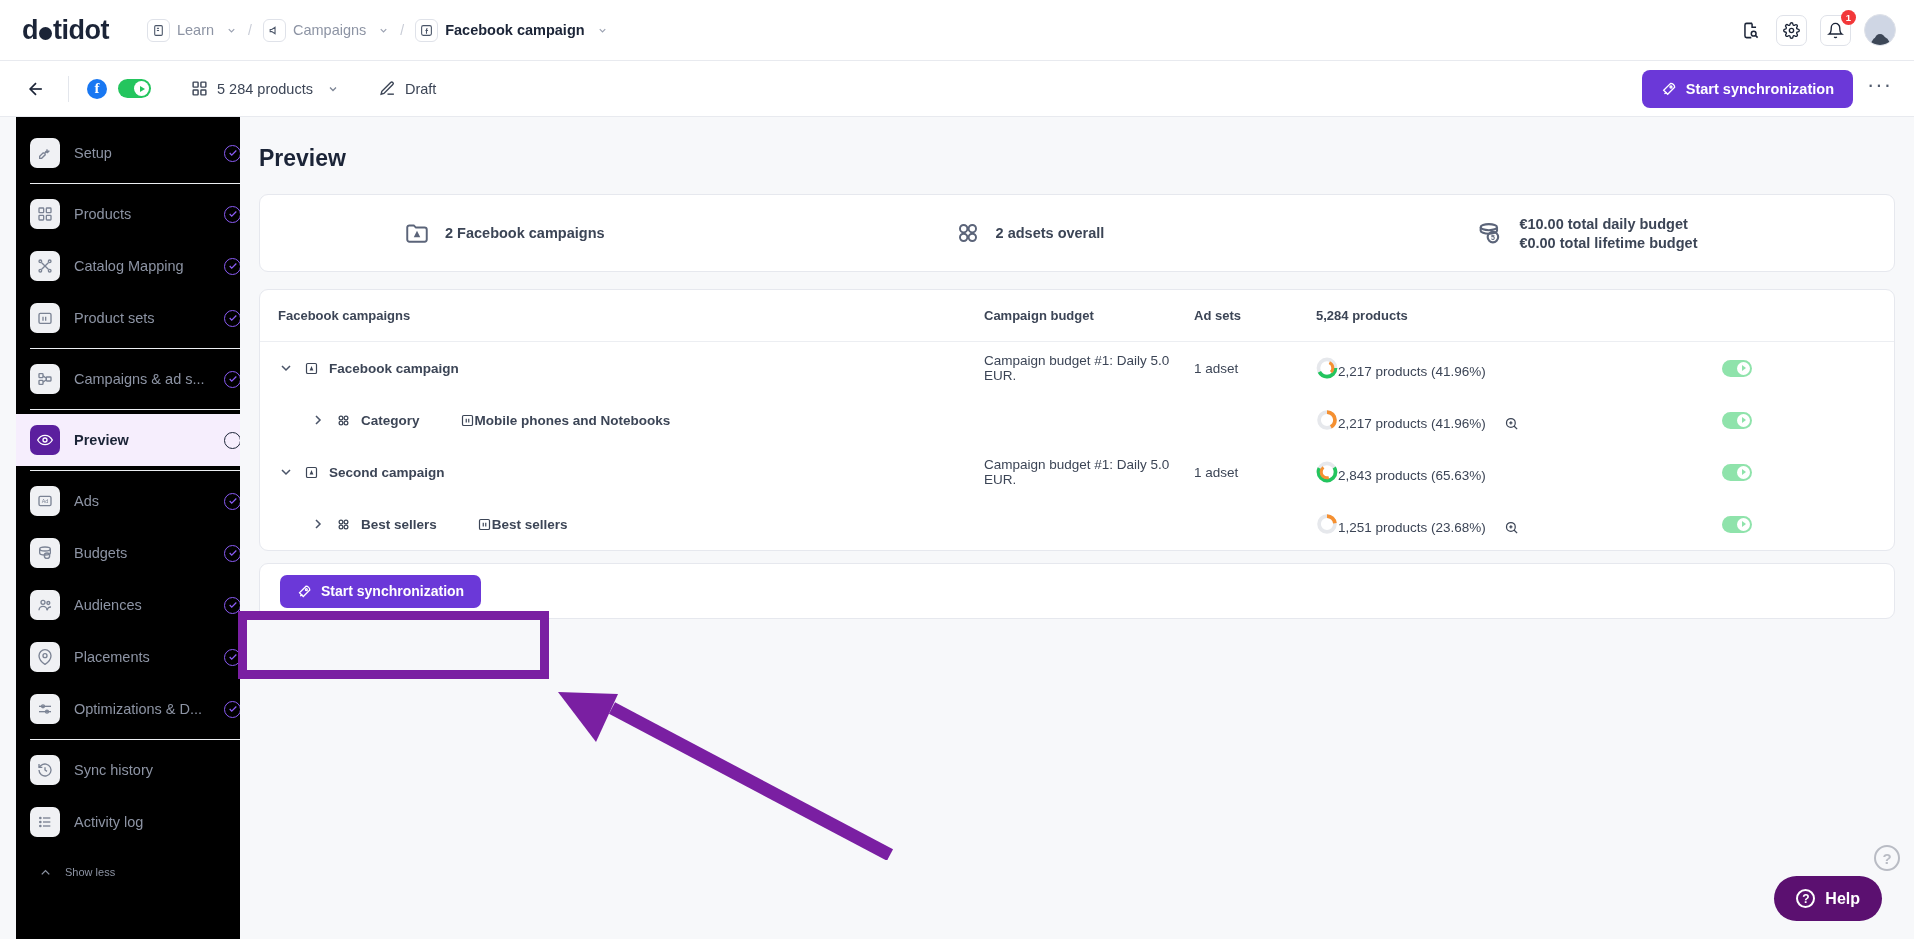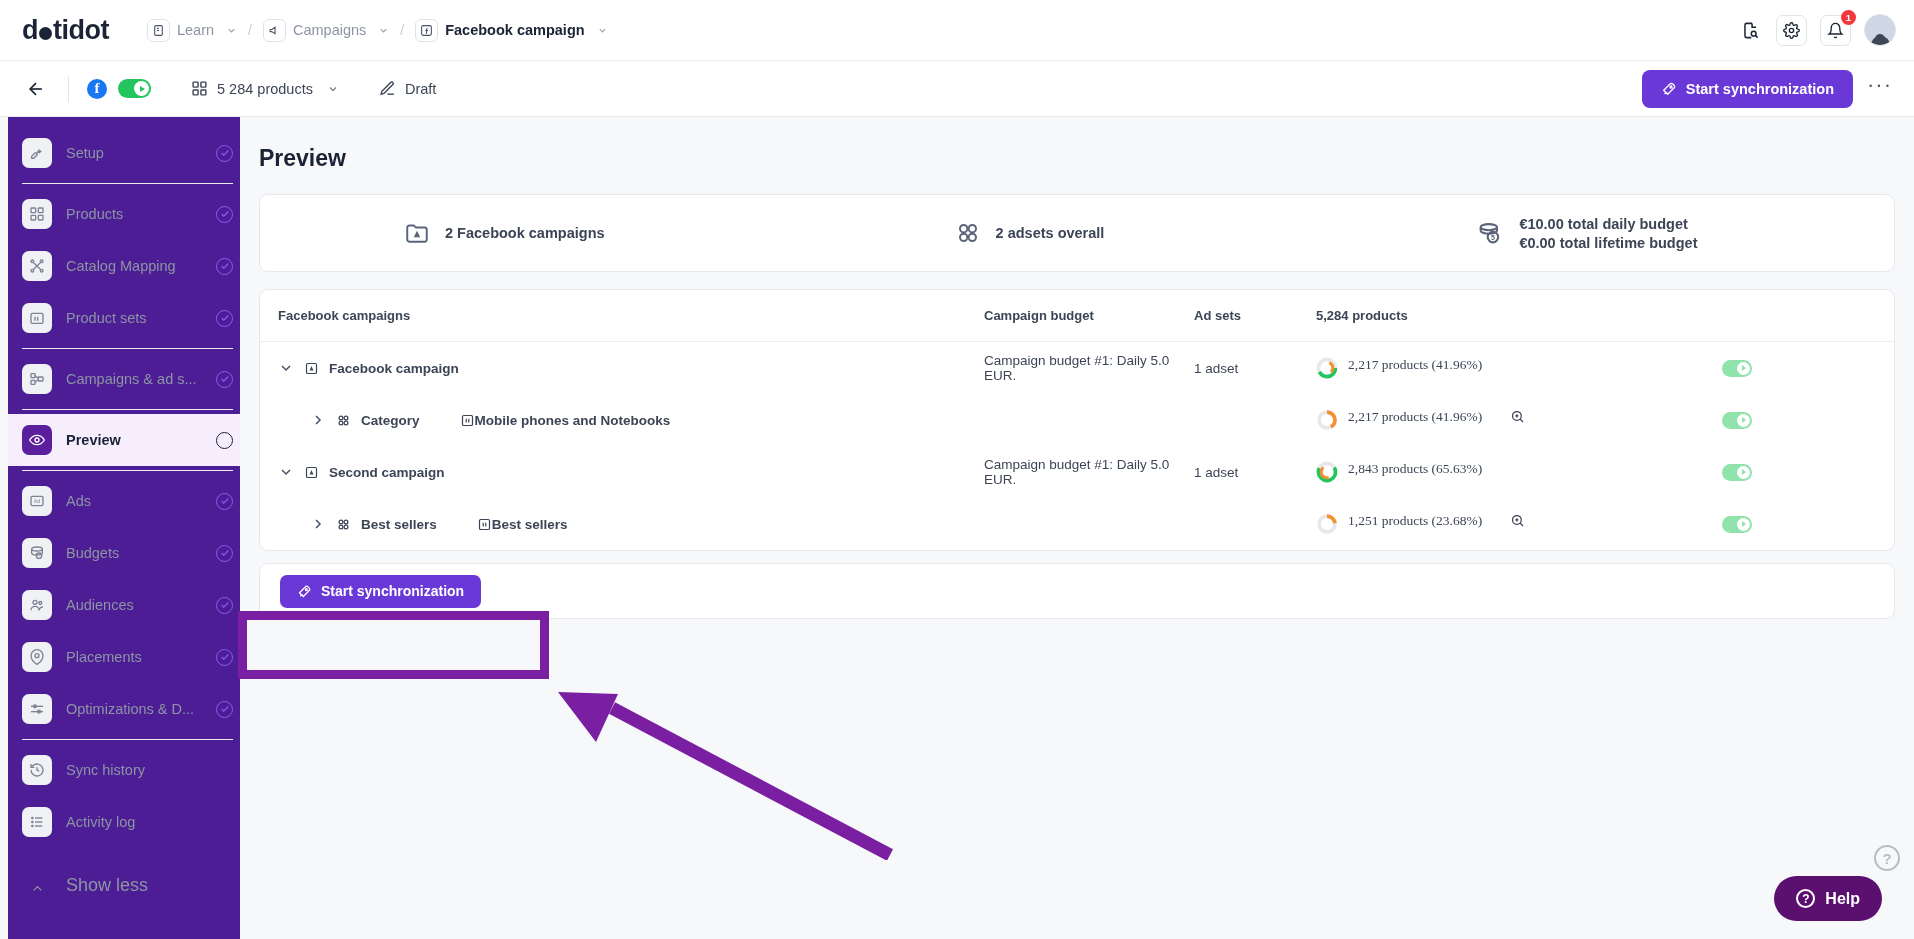--- a/index.html
+++ b/index.html
@@ -71,39 +71,39 @@
   .tb-right { margin-left:auto; display:flex; align-items:center; gap:14px; }
   .primary-btn {
     background:#6b38d8; color:#fff; border:none; border-radius:8px;
     height:38px; padding:0 19px; font-size:14.5px; font-weight:700;
     display:flex; align-items:center; gap:9px; font-family:"Liberation Sans", sans-serif;
   }
   .dots { color:#525c6e; font-size:22px; line-height:10px; letter-spacing:1px; padding-bottom:8px;}
 
   
   .sidebar {
-    position:absolute; top:117px; left:8px; width:240px; height:822px;
-    background:#4c1d95; border-right:1px solid #e8eaef; padding-top:10px;
+    position:absolute; top:117px; left:16px; width:240px; height:822px;
+    background:#000000; border-right:1px solid #e8eaef; padding-top:10px;
   }
   .side-item {
     display:flex; align-items:center; height:52px; padding:0 14px 0 14px; gap:14px; position:relative;
   }
   .side-item.active { background:#f6eefd; }
   .side-item.active::before{content:"";position:absolute;left:0;top:0;bottom:0;width:0px;background:#6b38d8;}
   .side-tile {
     width:30px;height:30px;border-radius:7px;background:#f0f1f4;
     display:flex;align-items:center;justify-content:center;color:#7b8394;flex:none;
   }
   .side-item.active .side-tile { background:#5b1f9e; color:#fff; }
   .side-label { font-size:14.5px; color:#8d94a4; flex:1; white-space:nowrap; overflow:hidden; text-overflow:ellipsis;}
   .side-item.active .side-label { color:#1b2437; font-weight:700; }
   .check { width:17px;height:17px;border-radius:50%;border:1.3px solid #8b5cf6;display:flex;align-items:center;justify-content:center;color:#8b5cf6;flex:none;}
   .circle-empty { width:17px;height:17px;border-radius:50%;border:1.4px solid #1b2437; flex:none;}
   .side-sep { height:1px; background:#eceef2; margin:4px 14px; }
-  .show-less { display:flex; align-items:flex-end; gap:14px; padding:0 14px; height:48px; color:#8d94a4; font-size:18px;}
+  .show-less { display:flex; align-items:center; gap:5px; padding:0 14px; height:48px; color:#8d94a4; font-size:11px;}
 
   
   .main { position:absolute; top:117px; left:240px; width:1674px; height:822px; background:#f7f8fa; overflow:hidden;}
   .page-title { font-size:23px; font-weight:700; color:#1b2437; margin:28px 0 0 19px;}
 
   .card {
     margin:22px 19px 0 19px; background:#fff; border:1px solid #e6e8ee; border-radius:9px;
   }
   .summary { display:flex; align-items:center; height:78px; }
   .sum-cell { display:flex; align-items:center; gap:15px; color:#3c4556; font-size:14.5px; font-weight:700;}
@@ -123,21 +123,21 @@
 
   .trow { display:flex; align-items:center; height:52px; font-size:13.5px; color:#3c4556;}
   .trow.sub { height:52px; }
   .name-cell { width:724px; display:flex; align-items:center; gap:10px; padding-left:18px; font-weight:700;}
   .name-cell.indent { padding-left:50px; }
   .caret { color:#4a5468; display:flex; }
   .row-icon { color:#3c4556; display:flex; }
   .set-gap { margin-left:30px; display:flex; align-items:center; gap:0; font-weight:700;}
   .budget-cell { width:210px; font-weight:400;}
   .adsets-cell { width:122px; font-weight:400;}
-  .products-cell { width:330px; display:flex; align-items:flex-start; gap:10px; font-weight:400;font-family:Liberation Serif, serif;}
+  .products-cell { width:330px; display:flex; align-items:flex-end; gap:0; font-weight:400;}
   .toggle-cell { width:120px; display:flex; align-items:center; justify-content:flex-start;}
   .mag { color:#3c4556; display:flex; margin-left:18px;}
   .toggle-sm { width:30px;height:17px;border-radius:10px;background:#8fe3ab;position:relative;}
   .toggle-sm .knob{position:absolute;right:2px;top:2px;width:13px;height:13px;border-radius:50%;background:#fff;display:flex;align-items:center;justify-content:center;}
   .toggle-sm .knob::after{content:"";width:0;height:0;border-left:4px solid #8fe3ab;border-top:3px solid transparent;border-bottom:3px solid transparent;margin-left:1.5px;}
 
   .sync-card { margin:12px 19px 0 19px; background:#fff;border:1px solid #e6e8ee;border-radius:9px; height:56px; display:flex; align-items:center; padding-left:20px;}
   .sync-btn { background:#6b38d8;color:#fff;border:none;border-radius:7px;height:33px;padding:0 17px;font-size:14px;font-weight:700;display:flex;align-items:center;gap:9px;font-family:"Liberation Sans",sans-serif;}
 
   

